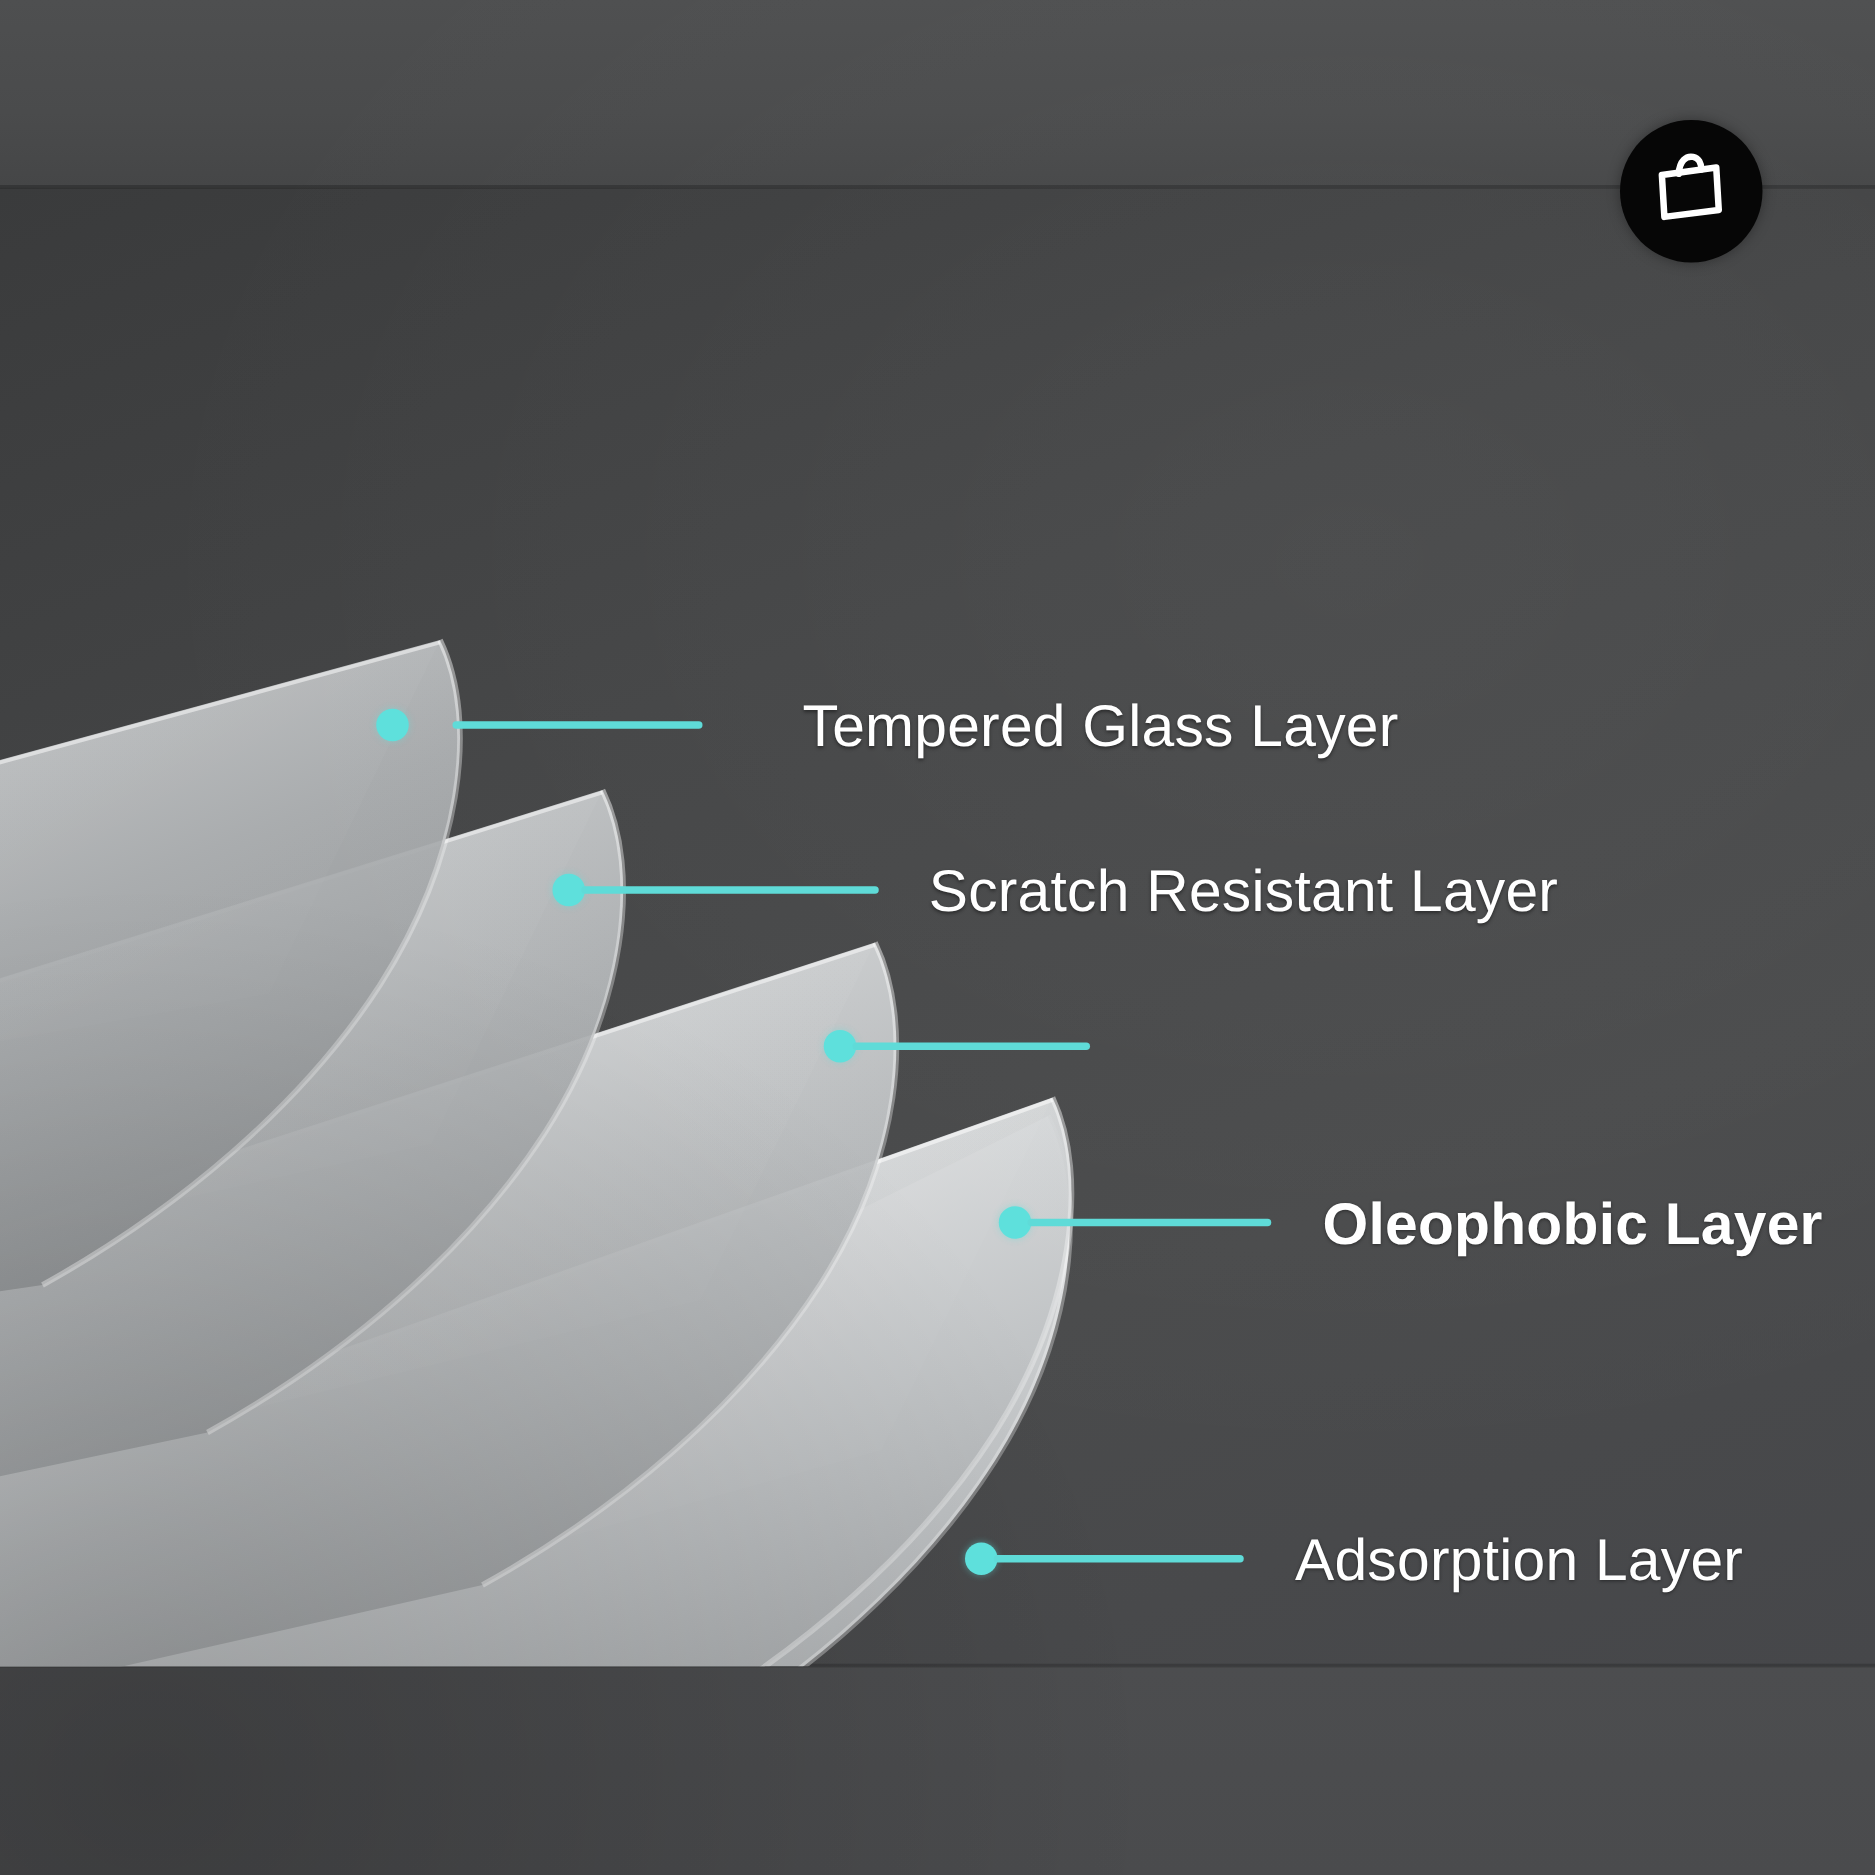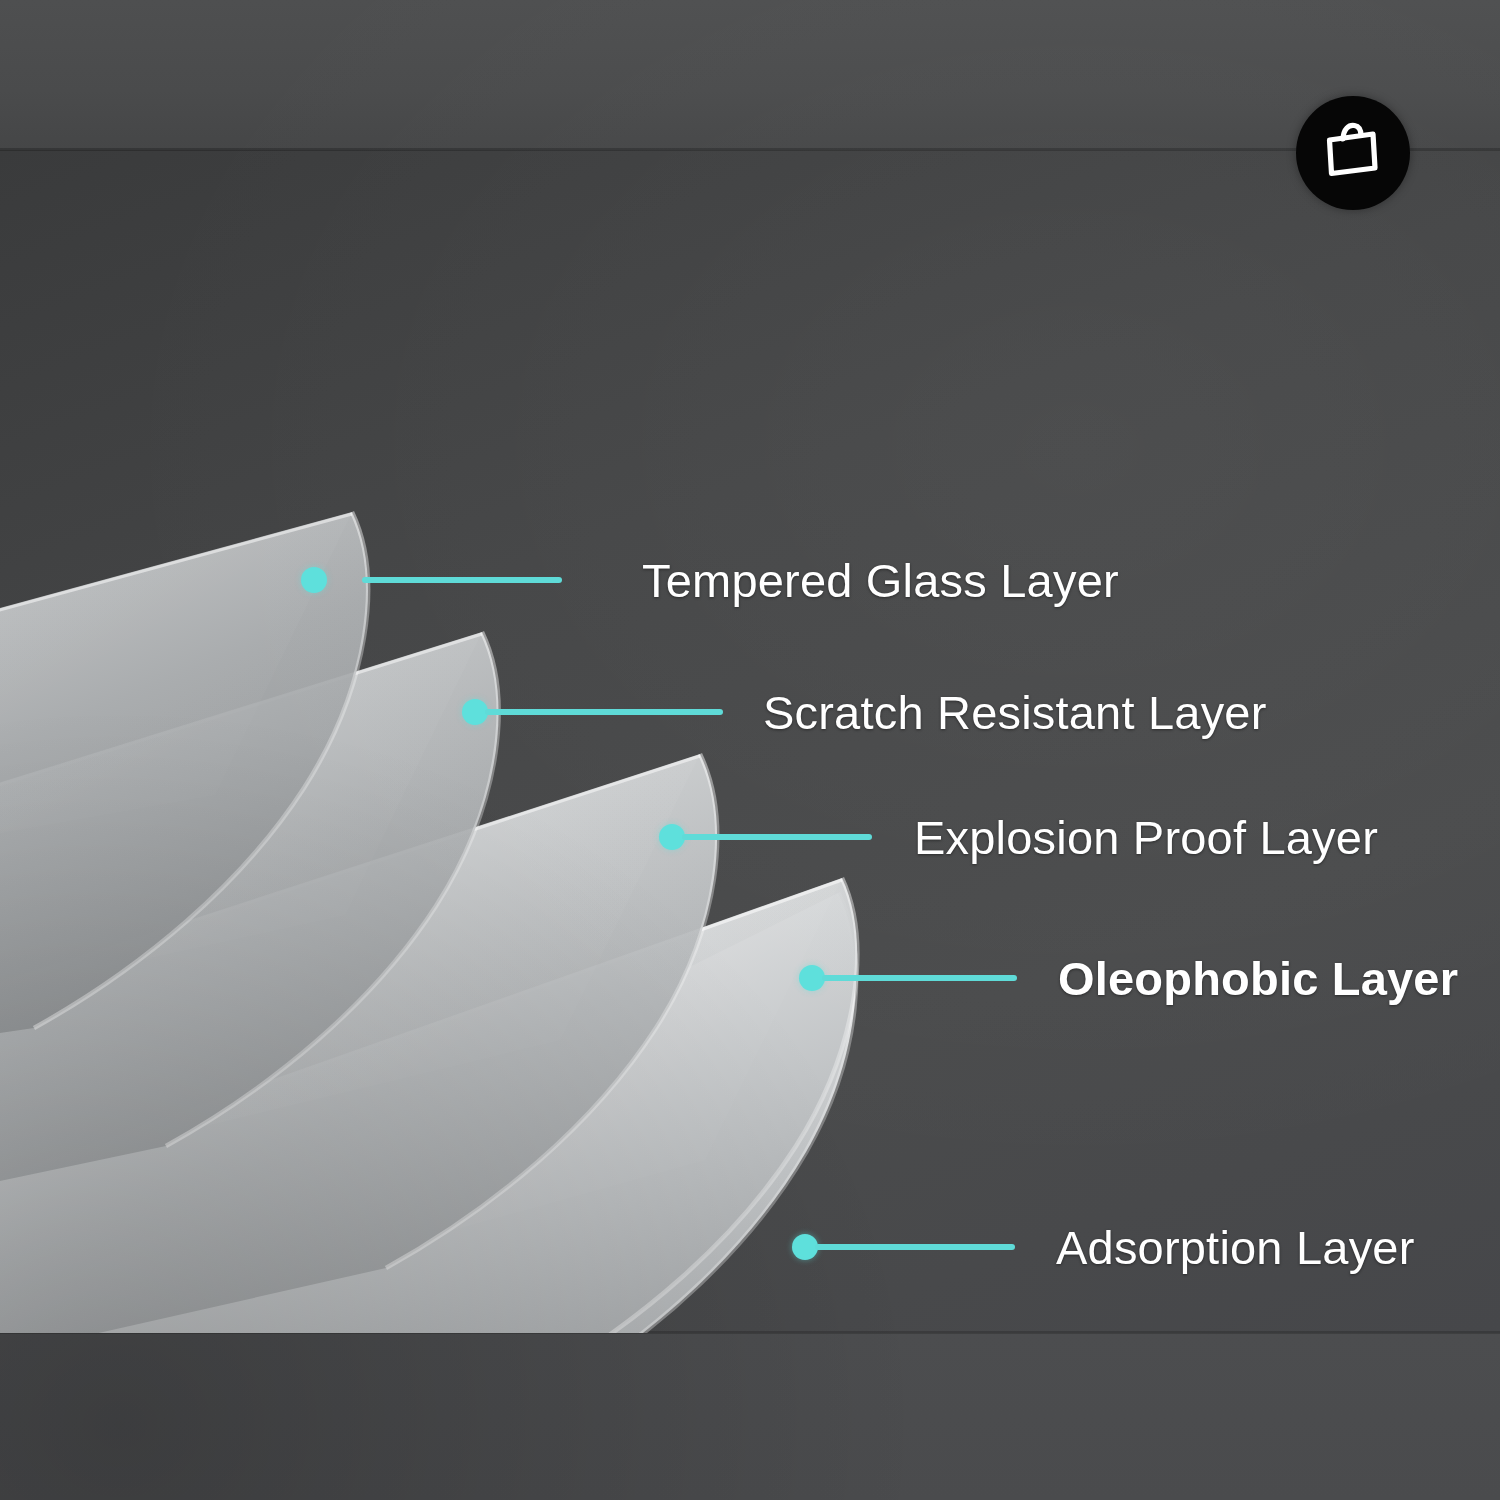--- a/index.html
+++ b/index.html
@@ -230,39 +230,38 @@
   </svg>
 
   <div id="vignette"></div>
 
   <div class="callout" style="left:301px; top:550px;gap:38px;">
     <span class="dot" style="background:#5ee0dc;"></span>
     <span class="leader" style="width:200px; background:#5fdbd8;"></span>
     <span class="clabel" style="margin-left:42px;">Tempered Glass Layer</span>
   </div>
 
-  <div class="callout" style="left:462px; top:682px;align-items:center;">
+  <div class="callout" style="left:442px; top:682px;align-items:center;">
     <span class="dot" style="background:#5ee0dc;"></span>
     <span class="leader" style="width:238px; background:#5fdbd8;"></span>
     <span class="clabel" style="margin-left:40px;">Scratch Resistant Layer</span>
   </div>
 
   <div class="callout" style="left:659px; top:807px;">
     <span class="dot" style="background:#5ee0dc;"></span>
     <span class="leader" style="width:190px; background:#5fdbd8;"></span>
-    <span class="clabel" style="margin-left:42px;">Explosion Proof Layer</span>
   </div>
 
   <div class="callout" style="left:799px; top:948px;">
     <span class="dot" style="background:#5ee0dc;"></span>
     <span class="leader" style="width:195px; background:#5fdbd8;"></span>
     <span class="clabel" style="margin-left:41px;font-weight:bold;">Oleophobic Layer</span>
   </div>
 
-  <div class="callout" style="left:792px; top:1217px;">
+  <div class="callout" style="left:772px; top:1217px;">
     <span class="dot" style="background:#5ee0dc;"></span>
     <span class="leader" style="width:200px; background:#5fdbd8;"></span>
     <span class="clabel" style="margin-left:41px;">Adsorption Layer</span>
   </div>
 
   <div id="shop-badge" style="left:1296px; top:96px;">
     <svg width="74" height="74" viewBox="0 0 74 74" aria-hidden="true">
 
       <path d="M 13.5,24 L 57,18 L 59,52 L 15.5,57.5 Z" fill="none" stroke="#ffffff" stroke-width="5.2" stroke-linejoin="round" stroke-linecap="round"></path>
 

